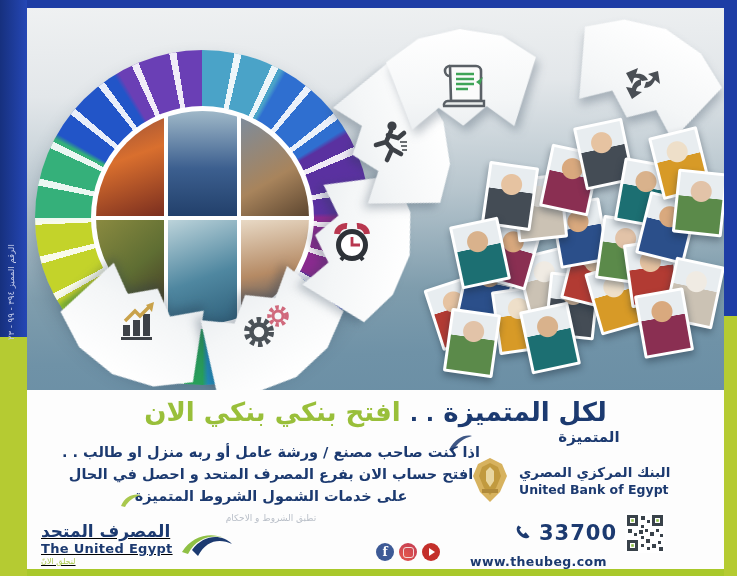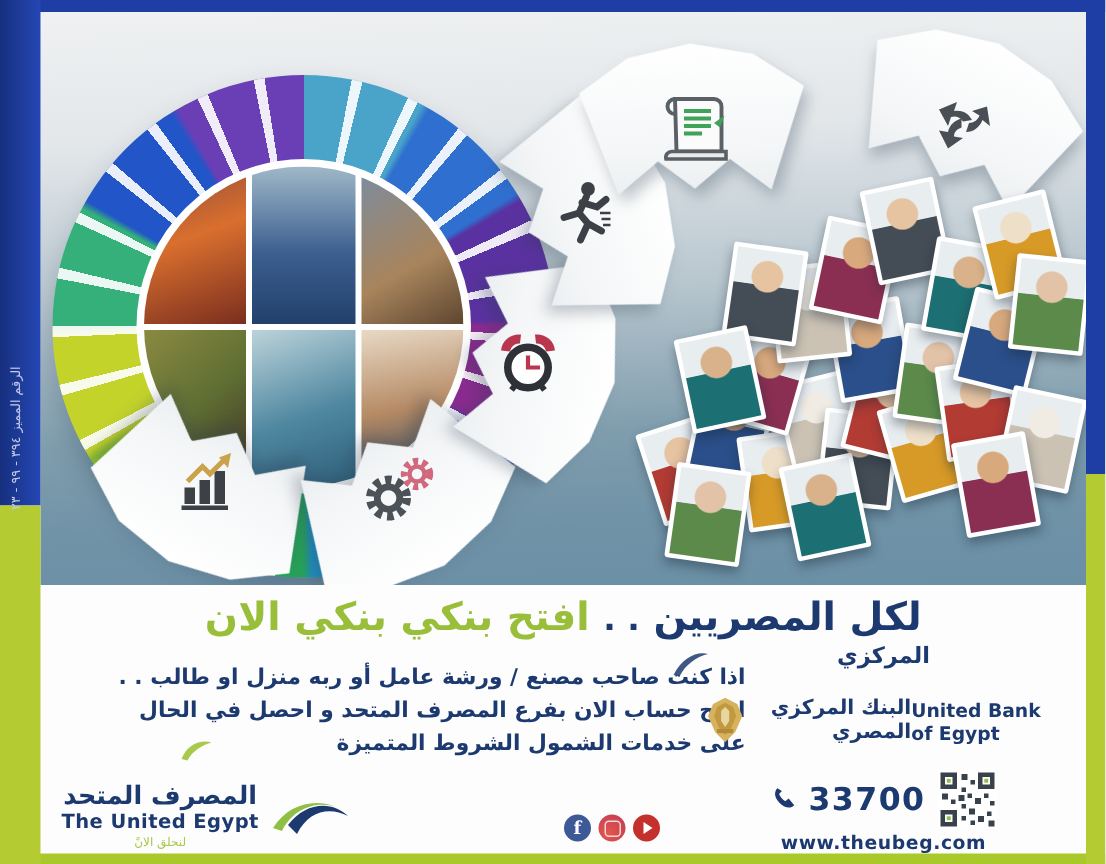--- a/index.html
+++ b/index.html
@@ -46,49 +46,49 @@
   .photo-inner{width:100%;height:100%;
     background:radial-gradient(circle at 50% 30%,var(--skin) 0 10px,rgba(0,0,0,0) 11px),
                linear-gradient(180deg,#e8edf0 0 40%,var(--cloth) 41%);}
 
   
   .lower{position:absolute;left:27px;right:13px;top:390px;bottom:7px;background:#fdfdfd;}
   .headline{margin-top:7px;text-align:center;direction:rtl;font-weight:700;font-size:26px;letter-spacing:0;}
   .headline .h-blue{color:#1c3a70;}
   .headline .h-dots{color:#1c3a70;font-size:22px;}
   .headline .h-green{color:#99bf3a;}
-  .copy{position:absolute;left:18px;top:52px;width:452px;text-align:right;direction:rtl;color:#1c3a70;font-weight:700;font-size:14.5px;line-height:1.5;}
+  .copy{position:absolute;left:18px;top:52px;width:452px;text-align:center;direction:rtl;color:#1c3a70;font-weight:700;font-size:14.5px;line-height:1.5;}
   .terms{margin-top:5px;font-size:9px;font-weight:400;color:#b9bfc8;}
   .leaf{position:absolute;}
 
   .bank-logo{position:absolute;left:14px;bottom:3px;display:flex;align-items:center;gap:7px;}
-  .bank-text{text-align:center;}
+  .bank-text{text-align:left;text-decoration:underline;}
   .bank-ar{color:#1c3a70;font-weight:700;font-size:17px;direction:rtl;line-height:1.1;}
   .bank-en{color:#1c3a70;font-weight:700;font-size:13px;letter-spacing:.3px;}
   .bank-tag{color:#a9c84e;font-size:8px;margin-top:1px;}
 
   .social{position:absolute;left:296px;bottom:8px;width:170px;text-align:center;}
   .soc-row{display:flex;justify-content:center;gap:5px;}
   .soc{width:18px;height:18px;border-radius:50%;display:flex;align-items:center;justify-content:center;}
   .soc-fb{background:#3d5a96;color:#fff;font-size:12px;font-weight:700;font-family:"DejaVu Serif",serif;}
   .soc-ig{background:radial-gradient(circle at 35% 70%,#e2574c,#c13a55);position:relative;}
   .soc-ig::before{content:"";width:9px;height:9px;border:1.5px solid #f2d9d9;border-radius:3px;}
   .soc-yt{background:#c4302b;}
   .soc-yt::before{content:"";border-style:solid;border-width:4px 0 4px 6px;border-color:transparent transparent transparent #fff;margin-left:2px;}
   .handle{margin-top:3px;color:#8793a6;font-size:12.5px;font-weight:700;}
 
   .sponsor{position:absolute;right:16px;top:38px;width:238px;}
   .sp-label{text-align:center;color:#1c3a70;font-weight:700;font-size:15px;direction:rtl;letter-spacing:1px;}
   .sp-row{display:flex;align-items:center;gap:9px;margin-top:11px;}
-  .sp-names{display:flex;flex-direction:row;}
+  .sp-names{display:flex;flex-direction:column;}
   .sp-ar{color:#1c3a70;font-weight:700;font-size:13.5px;direction:rtl;}
   .sp-en{color:#1c3a70;font-weight:700;font-size:12.5px;margin-top:2px;}
   .contact{margin-top:10px;display:flex;align-items:center;gap:8px;justify-content:center;}
   .phone-num{color:#1c3a70;font-weight:700;font-size:21px;letter-spacing:1px;}
-  .website{text-align:center;color:#1c3a70;font-weight:700;font-size:12.5px;margin-top:1px;letter-spacing:.4px;}
+  .website{color:#1c3a70;font-weight:700;font-size:12.5px;margin-top:1px;letter-spacing:.4px;}
 </style>
 </head>
 <body>
 
 <div class="poster">
 
   <div class="frame-top"></div>
   <div class="frame-left-blue"></div>
   <div class="frame-left-green"></div>
   <div class="frame-right-blue"></div>
@@ -241,29 +241,30 @@
         </div>
         <div class="photo" style="left: 28px; top: 115px; transform: rotate(-12deg);">
           <div class="photo-inner" style="--skin: #d9b28c; --cloth: #1c6f72;"></div>
         </div>
       </div>
   </div>
 
   <div class="lower">
 
     <div class="headline">
-      <span class="h-blue">لكل المصريين</span>
+      <span class="h-blue">لكل المتميزة</span>
       <span class="h-dots">. .</span>
       <span class="h-green">افتح بنكي بنكي الان</span>
     </div>
 
     <div class="copy">
       <div>اذا كنت صاحب مصنع / ورشة عامل أو ربه منزل او طالب . .</div>
       <div>افتح حساب الان بفرع المصرف المتحد و احصل في الحال</div>
       <div>على خدمات الشمول الشروط المتميزة</div>
+      <div class="terms">تطبق الشروط و الاحكام</div>
     </div>
     <svg class="leaf" style="left:420px;top:42px;width:26px;height:20px;" viewBox="0 0 26 20">
       <path d="M2 18 C8 6 18 2 25 4 C17 6 10 11 6 19 Z" fill="#1c3a70" opacity=".85"></path>
     </svg>
     <svg class="leaf" style="left:92px;top:102px;width:24px;height:16px;" viewBox="0 0 24 16">
       <path d="M2 14 C6 4 15 1 22 3 C15 5 9 9 6 15 Z" fill="#a9c84e"></path>
     </svg>
 
     <div class="bank-logo">
       <div class="bank-text">
@@ -279,21 +280,21 @@
 
     <div class="social">
       <div class="soc-row">
         <div class="soc soc-fb">f</div>
         <div class="soc soc-ig"></div>
         <div class="soc soc-yt"></div>
       </div>
     </div>
 
     <div class="sponsor">
-      <div class="sp-label">المركزي</div>
+      <div class="sp-label">المتميزة</div>
       <div class="sp-row">
         <svg width="40" height="46" viewBox="0 0 40 46">
           <path d="M20 1 L32 7 L37 19 L30 35 L20 45 L10 35 L3 19 L8 7 Z" fill="#d7b25e"></path>
           <path d="M20 6 L28 10 L31 19 L26 31 L20 38 L14 31 L9 19 L12 10 Z" fill="#c19a3f"></path>
           <path d="M20 10 L24 14 L24 24 L20 30 L16 24 L16 14 Z" fill="#e8d6a0"></path>
           <rect x="12" y="32" width="16" height="4" fill="#b08a3a"></rect>
         </svg>
         <div class="sp-names">
           <div class="sp-ar">البنك المركزي المصري</div>
           <div class="sp-en">United Bank of Egypt</div>

